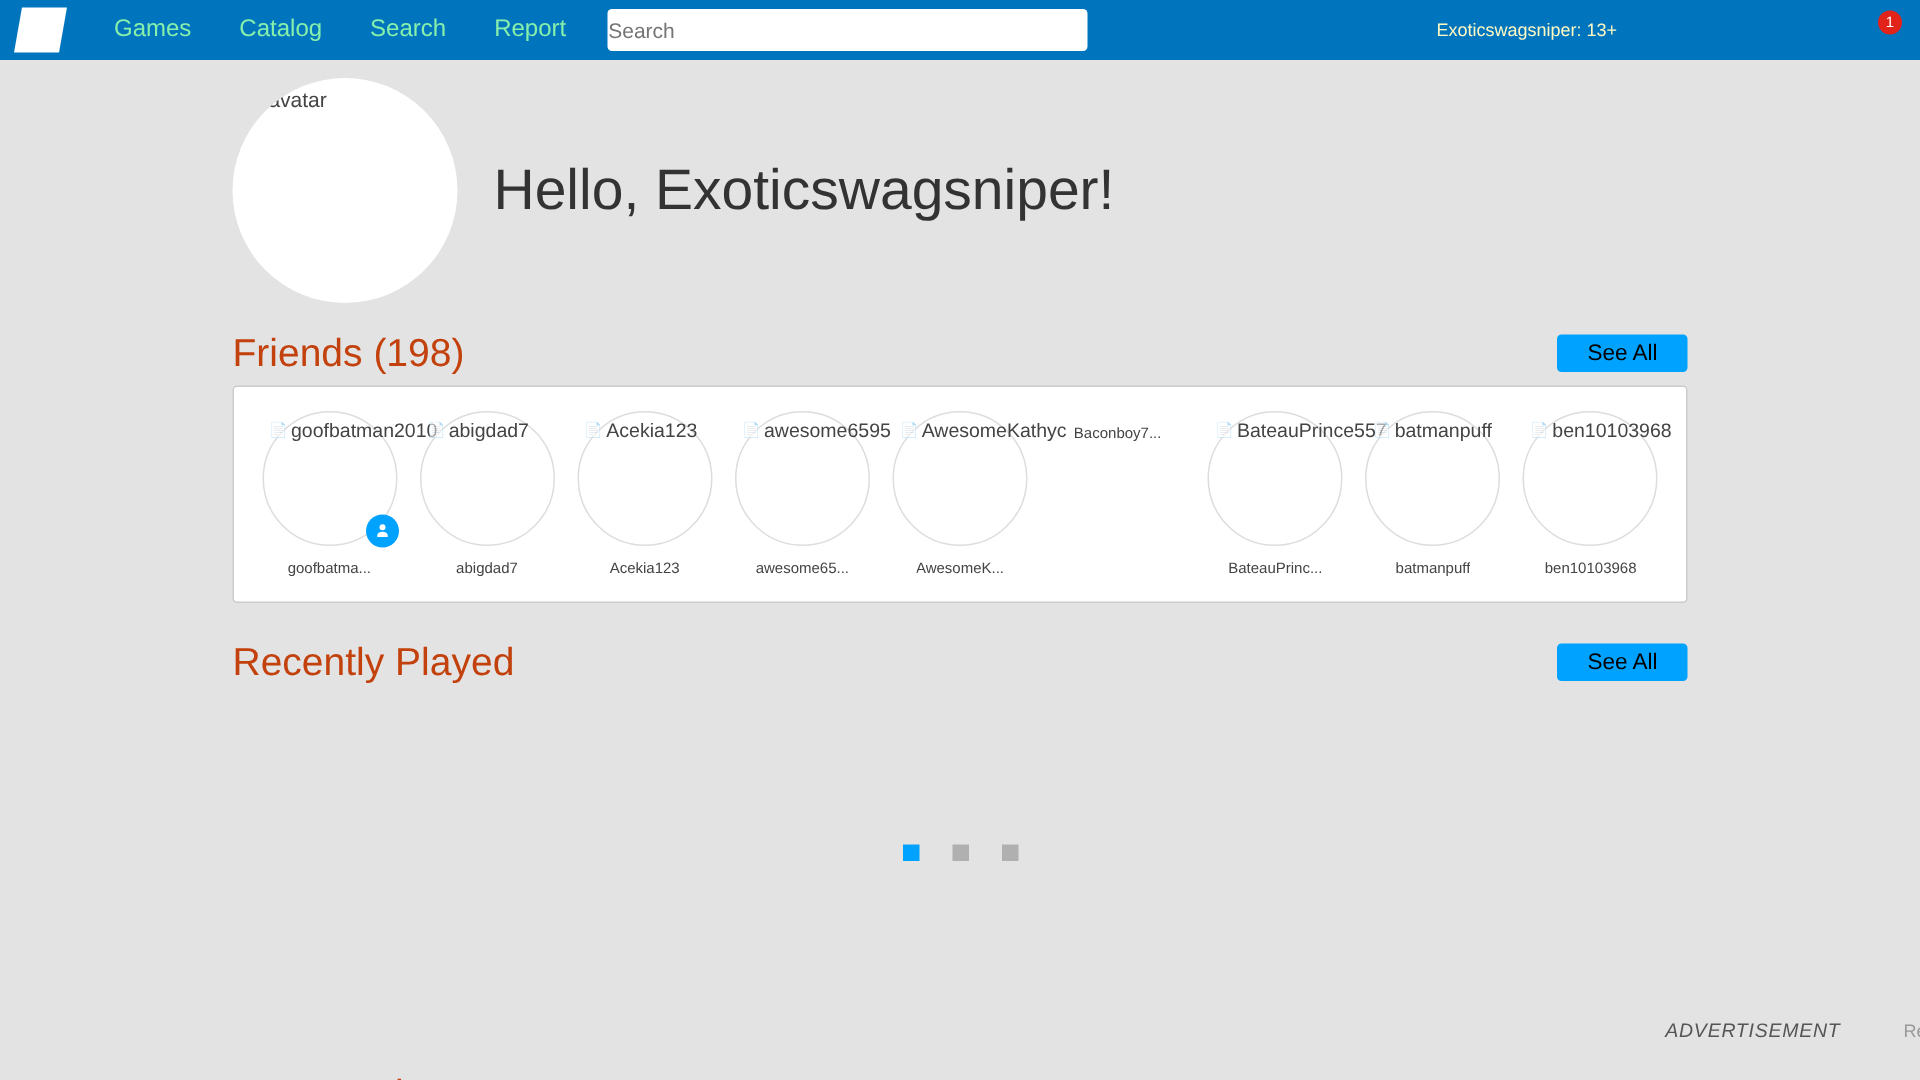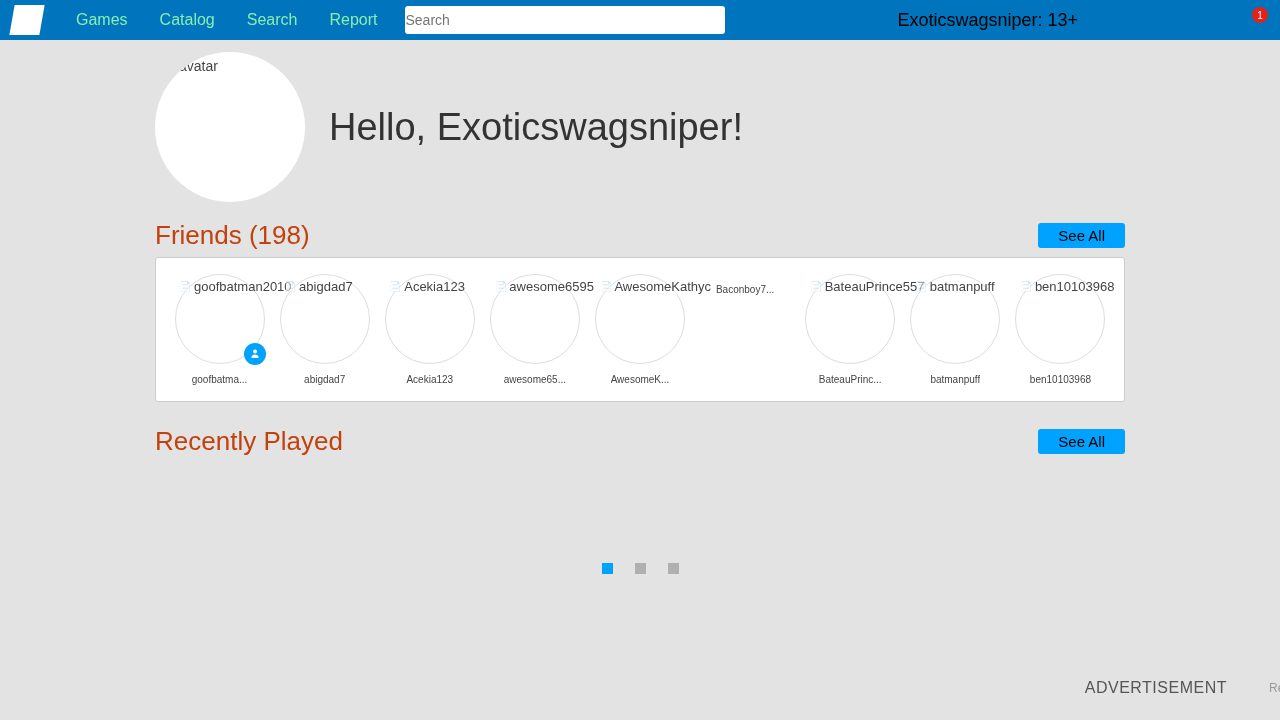--- a/index.html
+++ b/index.html
@@ -37,22 +37,22 @@
       font-size: 14px;
       background: white;
     }
     .header-right {
       margin-left: auto;
       display: flex;
       align-items: center;
       gap: 20px;
     }
     .user-label {
-      color: #000000;
-      font-size: 18px;
+      color: #fef9c3;
+      font-size: 12px;
     }
     .notif-badge {
       width: 16px;
       height: 16px;
       background: #e2231a;
       border-radius: 50%;
       color: white;
       font-size: 10px;
       display: flex;
       align-items: center;
@@ -201,23 +201,24 @@
     
     .ad-row {
       display: flex;
       justify-content: flex-end;
       align-items: center;
       gap: 42px;
       padding: 6px 0 20px 0;
       margin-right: -180px;
     }
     .ad-label {
-      font-size: 16px;
+      font-size: 13px;
       color: #555;
       letter-spacing: 0.5px;
+      font-style: italic;
     }
     .report-link {
       font-size: 12px;
       color: #999;
       cursor: pointer;
     }
   </style>
 </head>
 <body>
 

